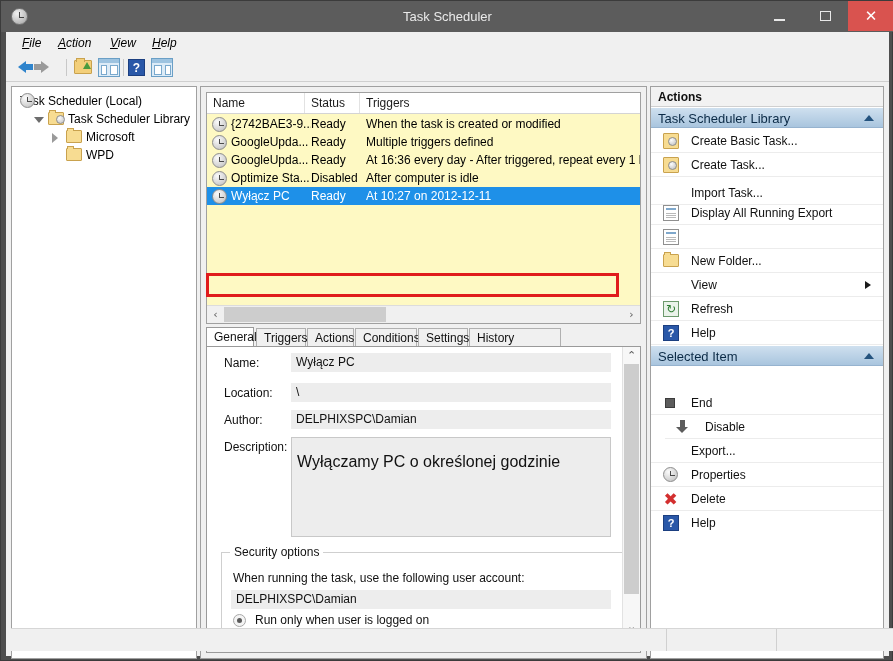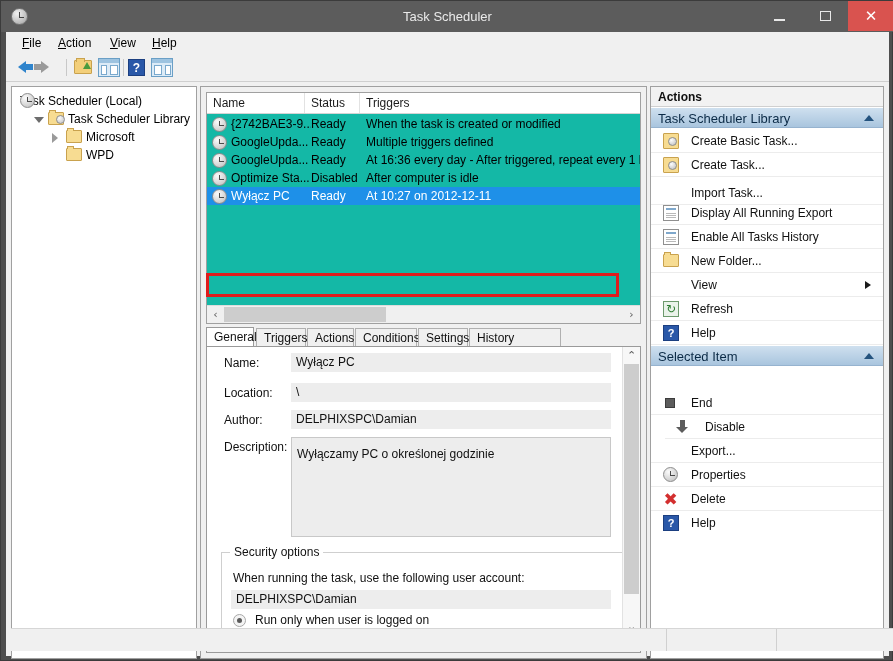--- a/index.html
+++ b/index.html
@@ -56,21 +56,21 @@
     position:absolute;left:5px;top:31px;width:883px;height:624px;
     background:#f0f0f0;
   }
   
   .menubar{
     position:absolute;left:0;top:0;width:883px;height:22px;
     background:#f0f0f0;border-bottom:1px solid #f0f0f0;
   }
   .menu-item{
     position:absolute;top:3px;height:17px;line-height:17px;
-    padding:0 8px;font-size:12px;color:#000;
+    padding:0 8px;font-size:12px;color:#000;font-style:italic;
   }
   .menu-item u{text-decoration:underline;}
   
   .toolbar{
     position:absolute;left:0;top:22px;width:883px;height:27px;
     background:#f0f0f0;border-bottom:1px solid #cfcfcf;
   }
   .tb-sep{
     position:absolute;top:5px;width:1px;height:17px;background:#c8c8c8;
   }
@@ -172,21 +172,21 @@
     background:#f7dc92;border:1px solid #c9a24e;border-bottom:none;box-sizing:border-box;
   }
   .folder-clock:after{
     content:"";position:absolute;left:7px;top:2px;width:9px;height:9px;border-radius:50%;
     background:radial-gradient(circle at 35% 30%,#fbfbfb,#d0d0d0 70%);
     border:1px solid #8d8d8d;box-sizing:border-box;
   }
   
   .tasklist{
     position:absolute;left:5px;top:5px;width:435px;height:232px;
-    background:#14b8a6;border:1px solid #a0a0a0;box-sizing:border-box;overflow:hidden;
+    background:#fef9c3;border:1px solid #a0a0a0;box-sizing:border-box;overflow:hidden;
   }
   .lhead{
     position:absolute;left:0;top:0;width:433px;height:20px;
     background:#fff;border-bottom:1px solid #d4d4d4;
   }
   .lhcell{
     position:absolute;top:0;height:20px;line-height:20px;font-size:12px;
     padding-left:6px;box-sizing:border-box;color:#1a1a1a;
     border-right:1px solid #e2e2e2;
   }
@@ -242,21 +242,21 @@
   .fld-val{
     position:absolute;font-size:12px;color:#111;
     background:#ededed;height:19px;line-height:19px;padding-left:5px;
     box-sizing:border-box;
   }
   .fld-plain{
     position:absolute;font-size:12px;color:#111;height:19px;line-height:19px;
   }
   .desc-box{
     position:absolute;background:#ededed;border:1px solid #c8c8c8;box-sizing:border-box;
-    font-size:12px;padding:9px 5px;color:#111;
+    font-size:16px;padding:15px 5px;color:#111;
   }
   .group{
     position:absolute;border:1px solid #cfcfcf;box-sizing:border-box;
   }
   .group-title{
     position:absolute;background:#fff;font-size:12px;padding:0 4px;color:#111;
   }
   .radio{
     position:absolute;width:13px;height:13px;border-radius:50%;
     background:#f4f4f4;border:1px solid #a8a8a8;box-sizing:border-box;
@@ -559,21 +559,20 @@
       </div>
       <div class="act-item" style="top:94px;">
         <span class="lbl">Import Task...</span>
       </div>
       <div class="act-item" style="top:114px;">
         <span class="ai-ico ai-doc"></span>
         <span class="lbl">Display All Running Export</span>
       </div>
       <div class="act-item" style="top:138px;">
         <span class="ai-ico ai-doc"></span>
-        <span class="lbl">Enable All Tasks History</span>
       </div>
       <div class="act-item" style="top:162px;padding-left:14px;">
         <span class="ai-ico ai-folder"></span>
         <span class="lbl">New Folder...</span>
       </div>
       <div class="act-item" style="top:186px;">
         <span class="lbl">View</span>
         <span class="submenu"></span>
       </div>
       <div class="act-item" style="top:210px;">

